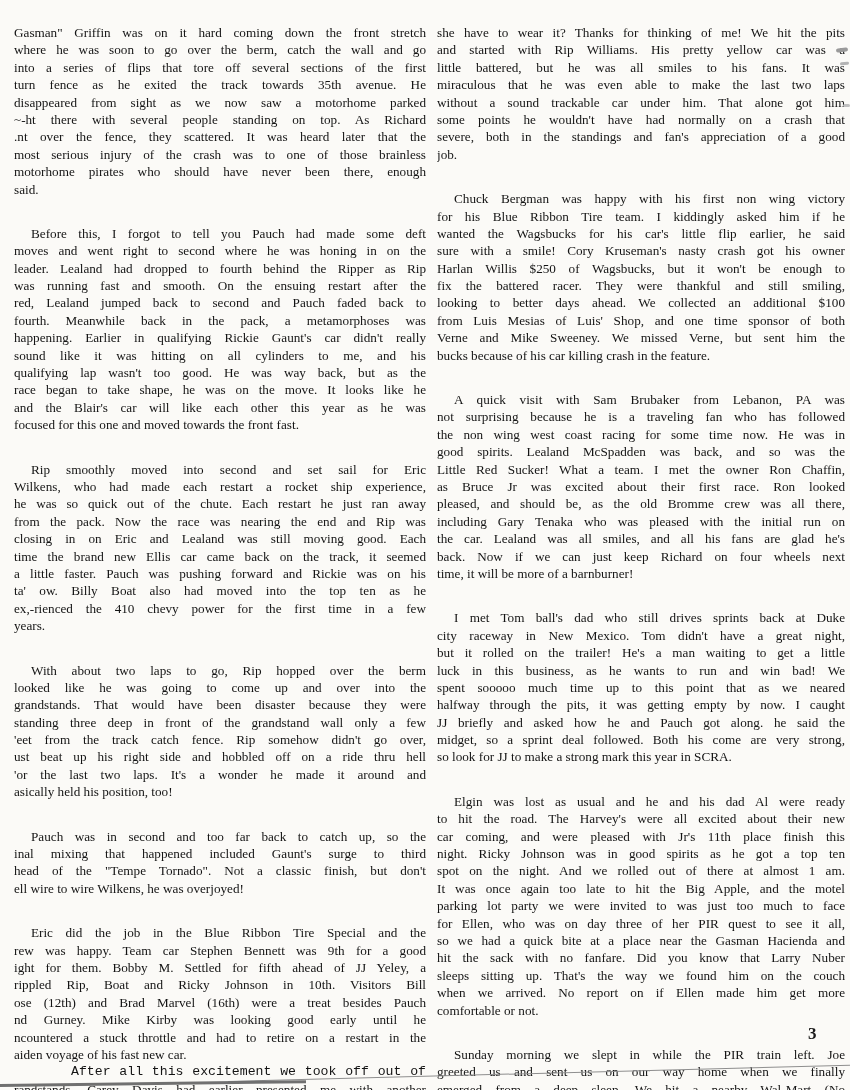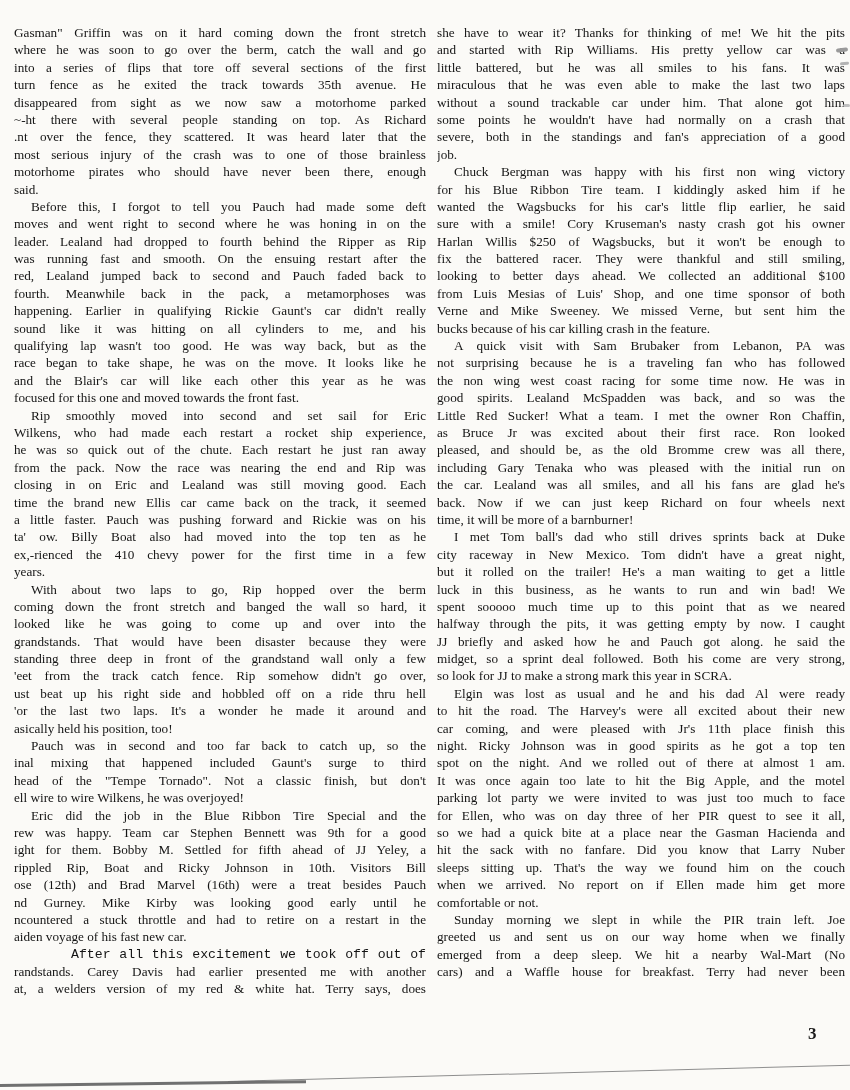--- a/index.html
+++ b/index.html
@@ -25,21 +25,21 @@
     line-height:17.4px;
     height:17.4px;
     overflow:hidden;
     color:#141414;
     text-align:justify;
     text-align-last:justify;
   }
   .line.end{
     text-align-last:left;
   }
-  .ind-normal{text-indent:17px;}
+  .ind-normal{text-indent:17px;margin-top:27px;}
   .ind-large{text-indent:57px;font-family:Liberation Mono, monospace;}
   .bold{font-weight:normal;}
   .page-number{
     position:absolute;
     left:808px;top:1024px;
     font-size:17px;
     font-weight:bold;
     color:#1a1a1a;
   }
   
@@ -105,21 +105,20 @@
       <div class="line">Wilkens, who had made each restart a rocket ship experience,</div>
       <div class="line">he was so quick out of the chute. Each restart he just ran away</div>
       <div class="line">from the pack. Now the race was nearing the end and Rip was</div>
       <div class="line">closing in on Eric and Lealand was still moving good. Each</div>
       <div class="line">time the brand new Ellis car came back on the track, it seemed</div>
       <div class="line">a little faster. Pauch was pushing forward and Rickie was on his</div>
       <div class="line">ta' ow. Billy Boat also had moved into the top ten as he</div>
       <div class="line">ex,-rienced the 410 chevy power for the first time in a few</div>
       <div class="line end">years.</div>
       <div class="line ind-normal">With about two laps to go, Rip hopped over the berm</div>
-      <div class="line">coming down the front stretch and banged the wall so hard, it</div>
       <div class="line">looked like he was going to come up and over into the</div>
       <div class="line">grandstands. That would have been disaster because they were</div>
       <div class="line">standing three deep in front of the grandstand wall only a few</div>
       <div class="line">'eet from the track catch fence. Rip somehow didn't go over,</div>
       <div class="line">ust beat up his right side and hobbled off on a ride thru hell</div>
       <div class="line">'or the last two laps. It's a wonder he made it around and</div>
       <div class="line end">asically held his position, too!</div>
       <div class="line ind-normal">Pauch was in second and too far back to catch up, so the</div>
       <div class="line">inal mixing that happened included Gaunt's surge to third</div>
       <div class="line">head of the "Tempe Tornado". Not a classic finish, but don't</div>

